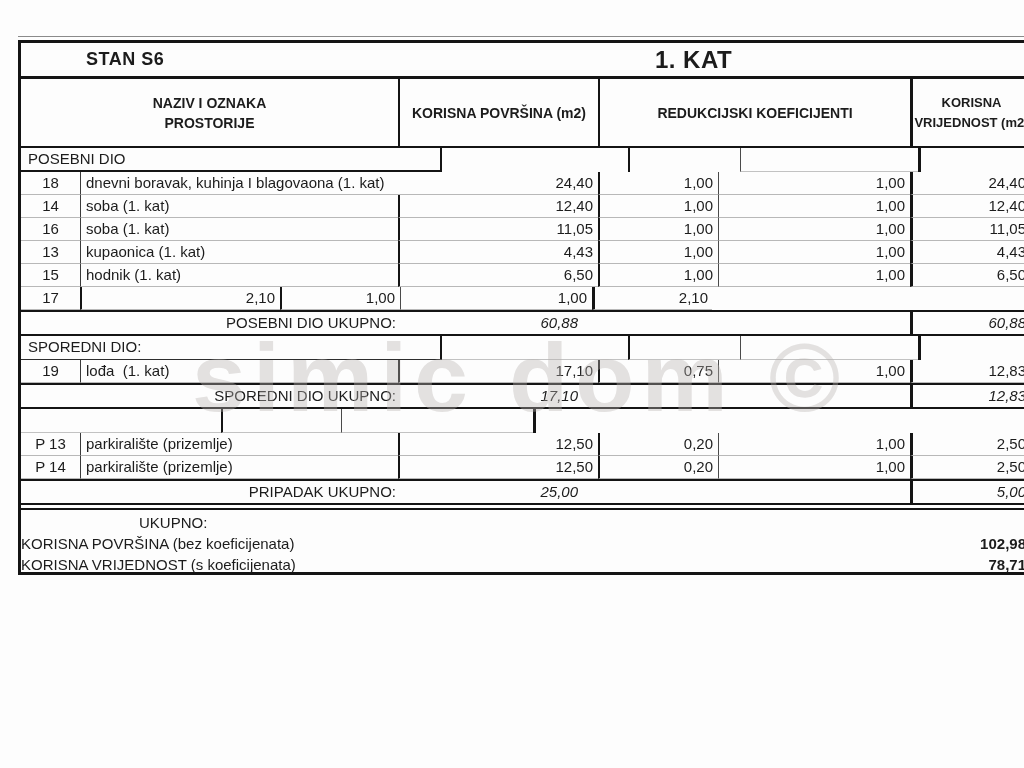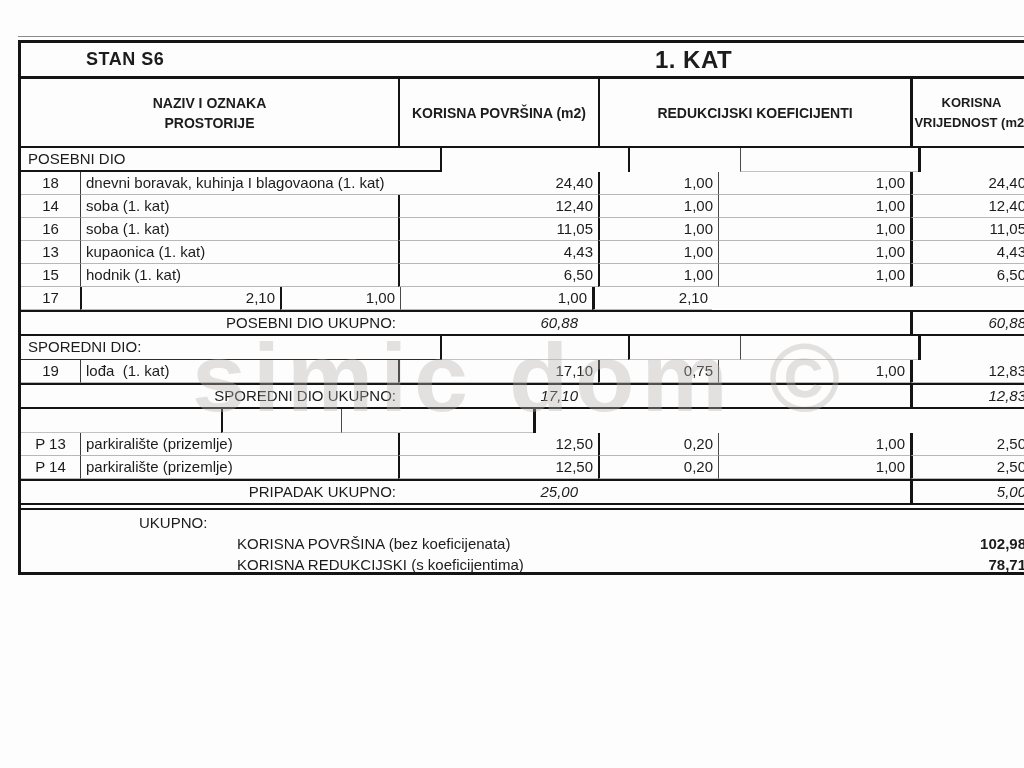--- a/index.html
+++ b/index.html
@@ -54,21 +54,21 @@
   .row-total { height:26px; line-height:21px; border-top:2px solid #141414; border-bottom:2px solid #141414; }
   .t-label { width:377px; text-align:right; padding-right:2px; }
   .t-area  { width:200px; text-align:right; padding-right:20px; font-style:italic; }
   .t-gap   { width:312px; }
   .t-val   { width:120px; border-left:3px solid #141414; text-align:right; padding-right:4px; font-style:italic; }
 
   
   .summary { margin-top:3px; border-top:2px solid #141414; width:1009px; padding-top:2px; height:64px; }
   .sum-line1 { padding-left:118px; height:21px; line-height:21px; }
   .sum-line { display:flex; height:21px; line-height:21px; }
-  .sum-label { padding-left:216px; flex:1; }
+  .sum-label { flex:1; }
   .sum-val { width:120px; text-align:right; padding-right:4px; font-weight:bold; }
 
   
   .watermark { position:absolute; left:192px; top:322px; z-index:5; pointer-events:none;
     font-size:97px; font-weight:bold; letter-spacing:7px;
     color:rgba(183,180,175,0.38); white-space:nowrap; }
 </style>
 </head>
 <body>
 
@@ -216,21 +216,21 @@
       <div class="t-val">5,00</div>
     </div>
 
     <div class="summary">
       <div class="sum-line1">UKUPNO:</div>
       <div class="sum-line">
         <div class="sum-label">KORISNA POVRŠINA (bez koeficijenata)</div>
         <div class="sum-val">102,98</div>
       </div>
       <div class="sum-line">
-        <div class="sum-label">KORISNA REDUKCIJSKI (s koeficijentima)</div>
+        <div class="sum-label">KORISNA VRIJEDNOST (s koeficijenata)</div>
         <div class="sum-val">78,71</div>
       </div>
     </div>
 
   </div>
 
   <div class="watermark">simic dom ©</div>
 </div>
 
 </body></html>

